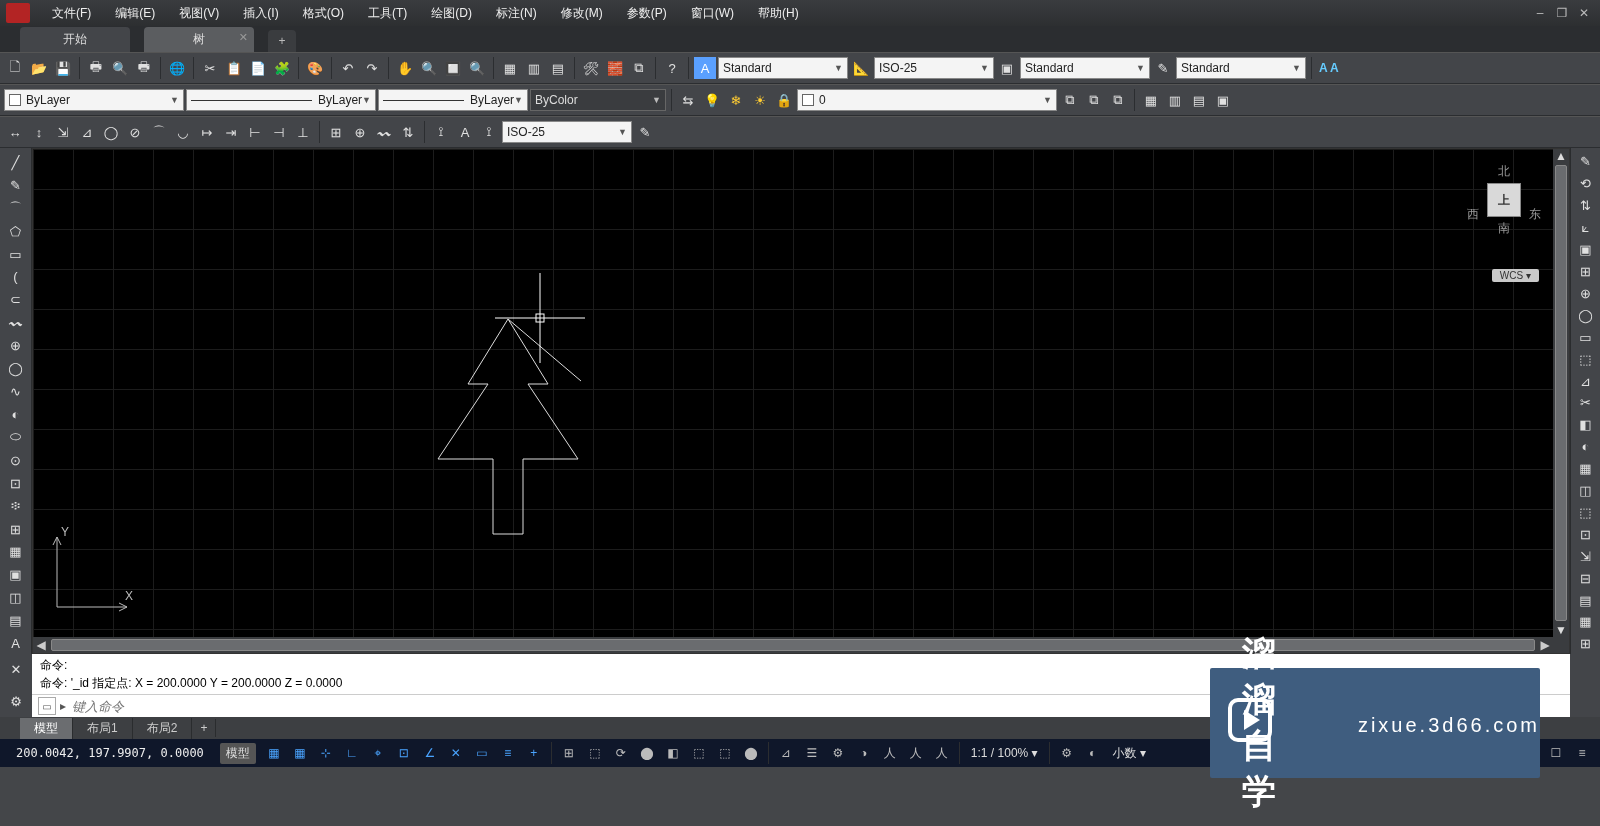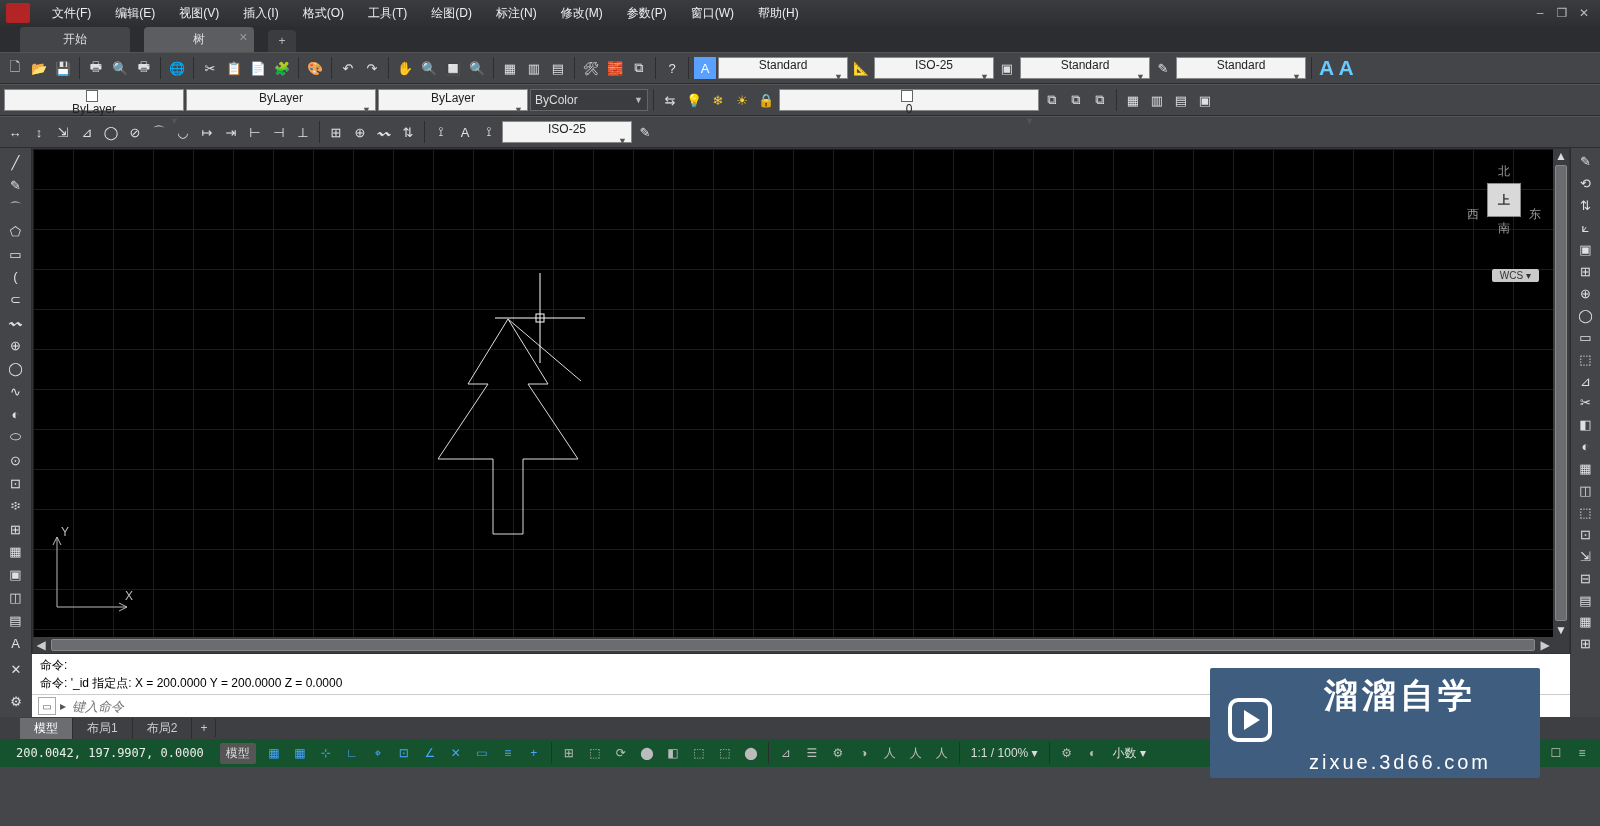--- a/index.html
+++ b/index.html
@@ -16,21 +16,21 @@
 .filetabs { height: 26px; background: #2b2d30; display: flex; align-items: flex-end; padding-left: 20px; }
 .filetab { padding: 4px 24px; background: #434549; color: #ddd; border-top-left-radius: 4px; border-top-right-radius: 4px; margin-right: 14px; cursor: pointer; position: relative; min-width:110px; text-align:center;}
 .filetab.active { background: #5b5d60; }
 .filetab .close { position:absolute; right:6px; top:4px; color:#999; font-size:11px;}
 .filetab.plus { min-width: 28px; padding:4px 0; background:#3a3c3f; color:#bbb; text-align:center;}
 
 
 .tb-row { display: flex; align-items: center; background: #434549; height: 32px; border-top: 1px solid #555; border-bottom: 1px solid #2b2d30; padding: 0 4px; gap: 2px; }
 .ico { width: 22px; height: 22px; display: inline-flex; align-items: center; justify-content: center; color: #e0e0e0; border: 1px solid transparent; cursor: pointer; font-size: 13px; }
 .sep { width: 1px; height: 22px; background: #2b2d30; margin: 0 3px; }
-.combo { height: 22px; background: #f4f4f4; color: #222; border: 1px solid #888; display: flex; align-items: center; padding: 0 4px; font-size: 12px; cursor: pointer; flex-direction: column; }
+.combo { height: 22px; background: #f4f4f4; color: #222; border: 1px solid #888; display: flex; align-items: center; padding: 0 4px; font-size: 12px; cursor: pointer; }
 .combo .arrow, .combo-dk .arrow { margin-left: auto; color: #555; font-size: 9px; }
 .combo-dk { height: 22px; background: #3a3c3f; color: #ddd; border: 1px solid #666; display: flex; align-items: center; padding: 0 4px; cursor: pointer; }
 .combo-dk .arrow { color:#bbb; }
 .sw { width: 12px; height: 12px; border: 1px solid #666; margin-right: 5px; flex:none; }
 
 
 .workarea { position: relative; display: flex; height: 506px; }
 .palette { width: 32px; background: #434549; display: flex; flex-direction: column; align-items: center; padding-top: 4px; gap: 2px; border-right: 1px solid #2a2c2e; }
 .palette .ico { width: 24px; height: 22px; }
 .canvas-wrap { flex: 1; position: relative; background: #000; border: 1px solid #333; }
@@ -63,29 +63,29 @@
 .cmdwrap .lp{position:absolute;left:0;top:0;bottom:0;width:32px;background:#434549;display:flex;flex-direction:column;align-items:center;justify-content:space-around;}
 .cmdwrap .rp{position:absolute;right:0;top:0;bottom:0;width:30px;background:#434549;}
 
 
 .layouttabs { height: 22px; background: #3d3f42; display: flex; align-items: center; padding-left: 20px; }
 .lt { padding: 2px 14px; color: #ccc; cursor: pointer; border-right: 1px solid #2a2c2e; }
 .lt.active { background: #6b6d70; color: #fff; }
 .lt.plus{padding:2px 8px;}
 
 
-.statusbar { height: 28px; background: #14532d; display: flex; align-items: center; color: #ddd; padding: 0 6px; gap: 2px; position:relative;}
+.statusbar { height: 28px; background: #0f172a; display: flex; align-items: center; color: #ddd; padding: 0 6px; gap: 2px; position:relative;}
 .statusbar .coords { padding: 0 10px; color: #eee; font-family: Consolas, monospace; }
 .statusbar .stbtn { width: 24px; height: 22px; display: flex; align-items: center; justify-content: center; cursor: pointer; color: #4aa4ff; }
 .statusbar .stbtn.gray{color:#bbb;}
 .statusbar .model-ind{background:#555;padding:2px 6px;border-radius:2px;margin:0 4px;}
 .statusbar .txt{padding:0 6px;color:#ddd;}
 
 
-.watermark { position: absolute; right: 60px; bottom: 48px; width: 330px; height: 110px; background: #3f5d7f; display:flex; align-items:center; justify-content:center; flex-direction:column; color:#fff; border-radius:2px; pointer-events:none;gap:28px;}
+.watermark { position: absolute; right: 60px; bottom: 48px; width: 330px; height: 110px; background: #3f5d7f; display:flex; align-items:center; justify-content:flex-end; flex-direction:row; color:#fff; border-radius:2px; pointer-events:none;gap:28px;}
 .watermark .big{font-size:34px;font-weight:bold;letter-spacing:4px;}
 .watermark .url{font-size:20px;letter-spacing:3px;margin-top:4px;}
 .watermark .play{position:absolute;left:18px;top:30px;width:44px;height:44px;border:4px solid #fff;border-radius:10px;display:flex;align-items:center;justify-content:center;}
 .watermark .play::after{content:"";border-left:16px solid #fff;border-top:10px solid transparent;border-bottom:10px solid transparent;margin-left:4px;}
 </style>
 </head>
 <body>
 
 <div class="menubar">
   <div class="app-icon"></div>
@@ -164,40 +164,40 @@
   <div class="combo" style="width:130px">
       <span>Standard</span>
       <span class="arrow">▼</span>
     </div>
   <span class="ico">✎</span>
   <div class="combo" style="width:130px">
       <span>Standard</span>
       <span class="arrow">▼</span>
     </div>
   <span class="sep"></span>
-  <span style="color:#6cf;font-weight:bold;font-size:21px;padding:0 2px">A A</span>
+  <span style="color:#6cf;font-weight:bold;font-size:12px;padding:0 2px">A A</span>
 </div>
 
 <div class="tb-row">
   <div class="combo" style="width:180px">
       <span class="sw" style="background:#fff"></span>
       <span>ByLayer</span>
       <span class="arrow">▼</span>
     </div>
   <div class="combo" style="width:190px">
       <span style="flex:1;border-top:1px solid #333;margin-right:6px"></span>
       <span>ByLayer</span>
       <span class="arrow">▼</span>
     </div>
   <div class="combo" style="width:150px">
       <span style="flex:1;border-top:1px solid #333;margin-right:6px"></span>
       <span>ByLayer</span>
       <span class="arrow">▼</span>
     </div>
-  <div class="combo-dk" style="width:118px">
+  <div class="combo-dk" style="width:136px">
       <span>ByColor</span>
       <span class="arrow">▼</span>
     </div>
   <span class="sep"></span>
   <span class="ico">⇆</span>
   <span class="ico" style="color:#ffcc33">💡</span>
   <span class="ico" style="color:#ffcc33">❄</span>
   <span class="ico" style="color:#ffcc33">☀</span>
   <span class="ico">🔒</span>
   <div class="combo" style="width:260px">

